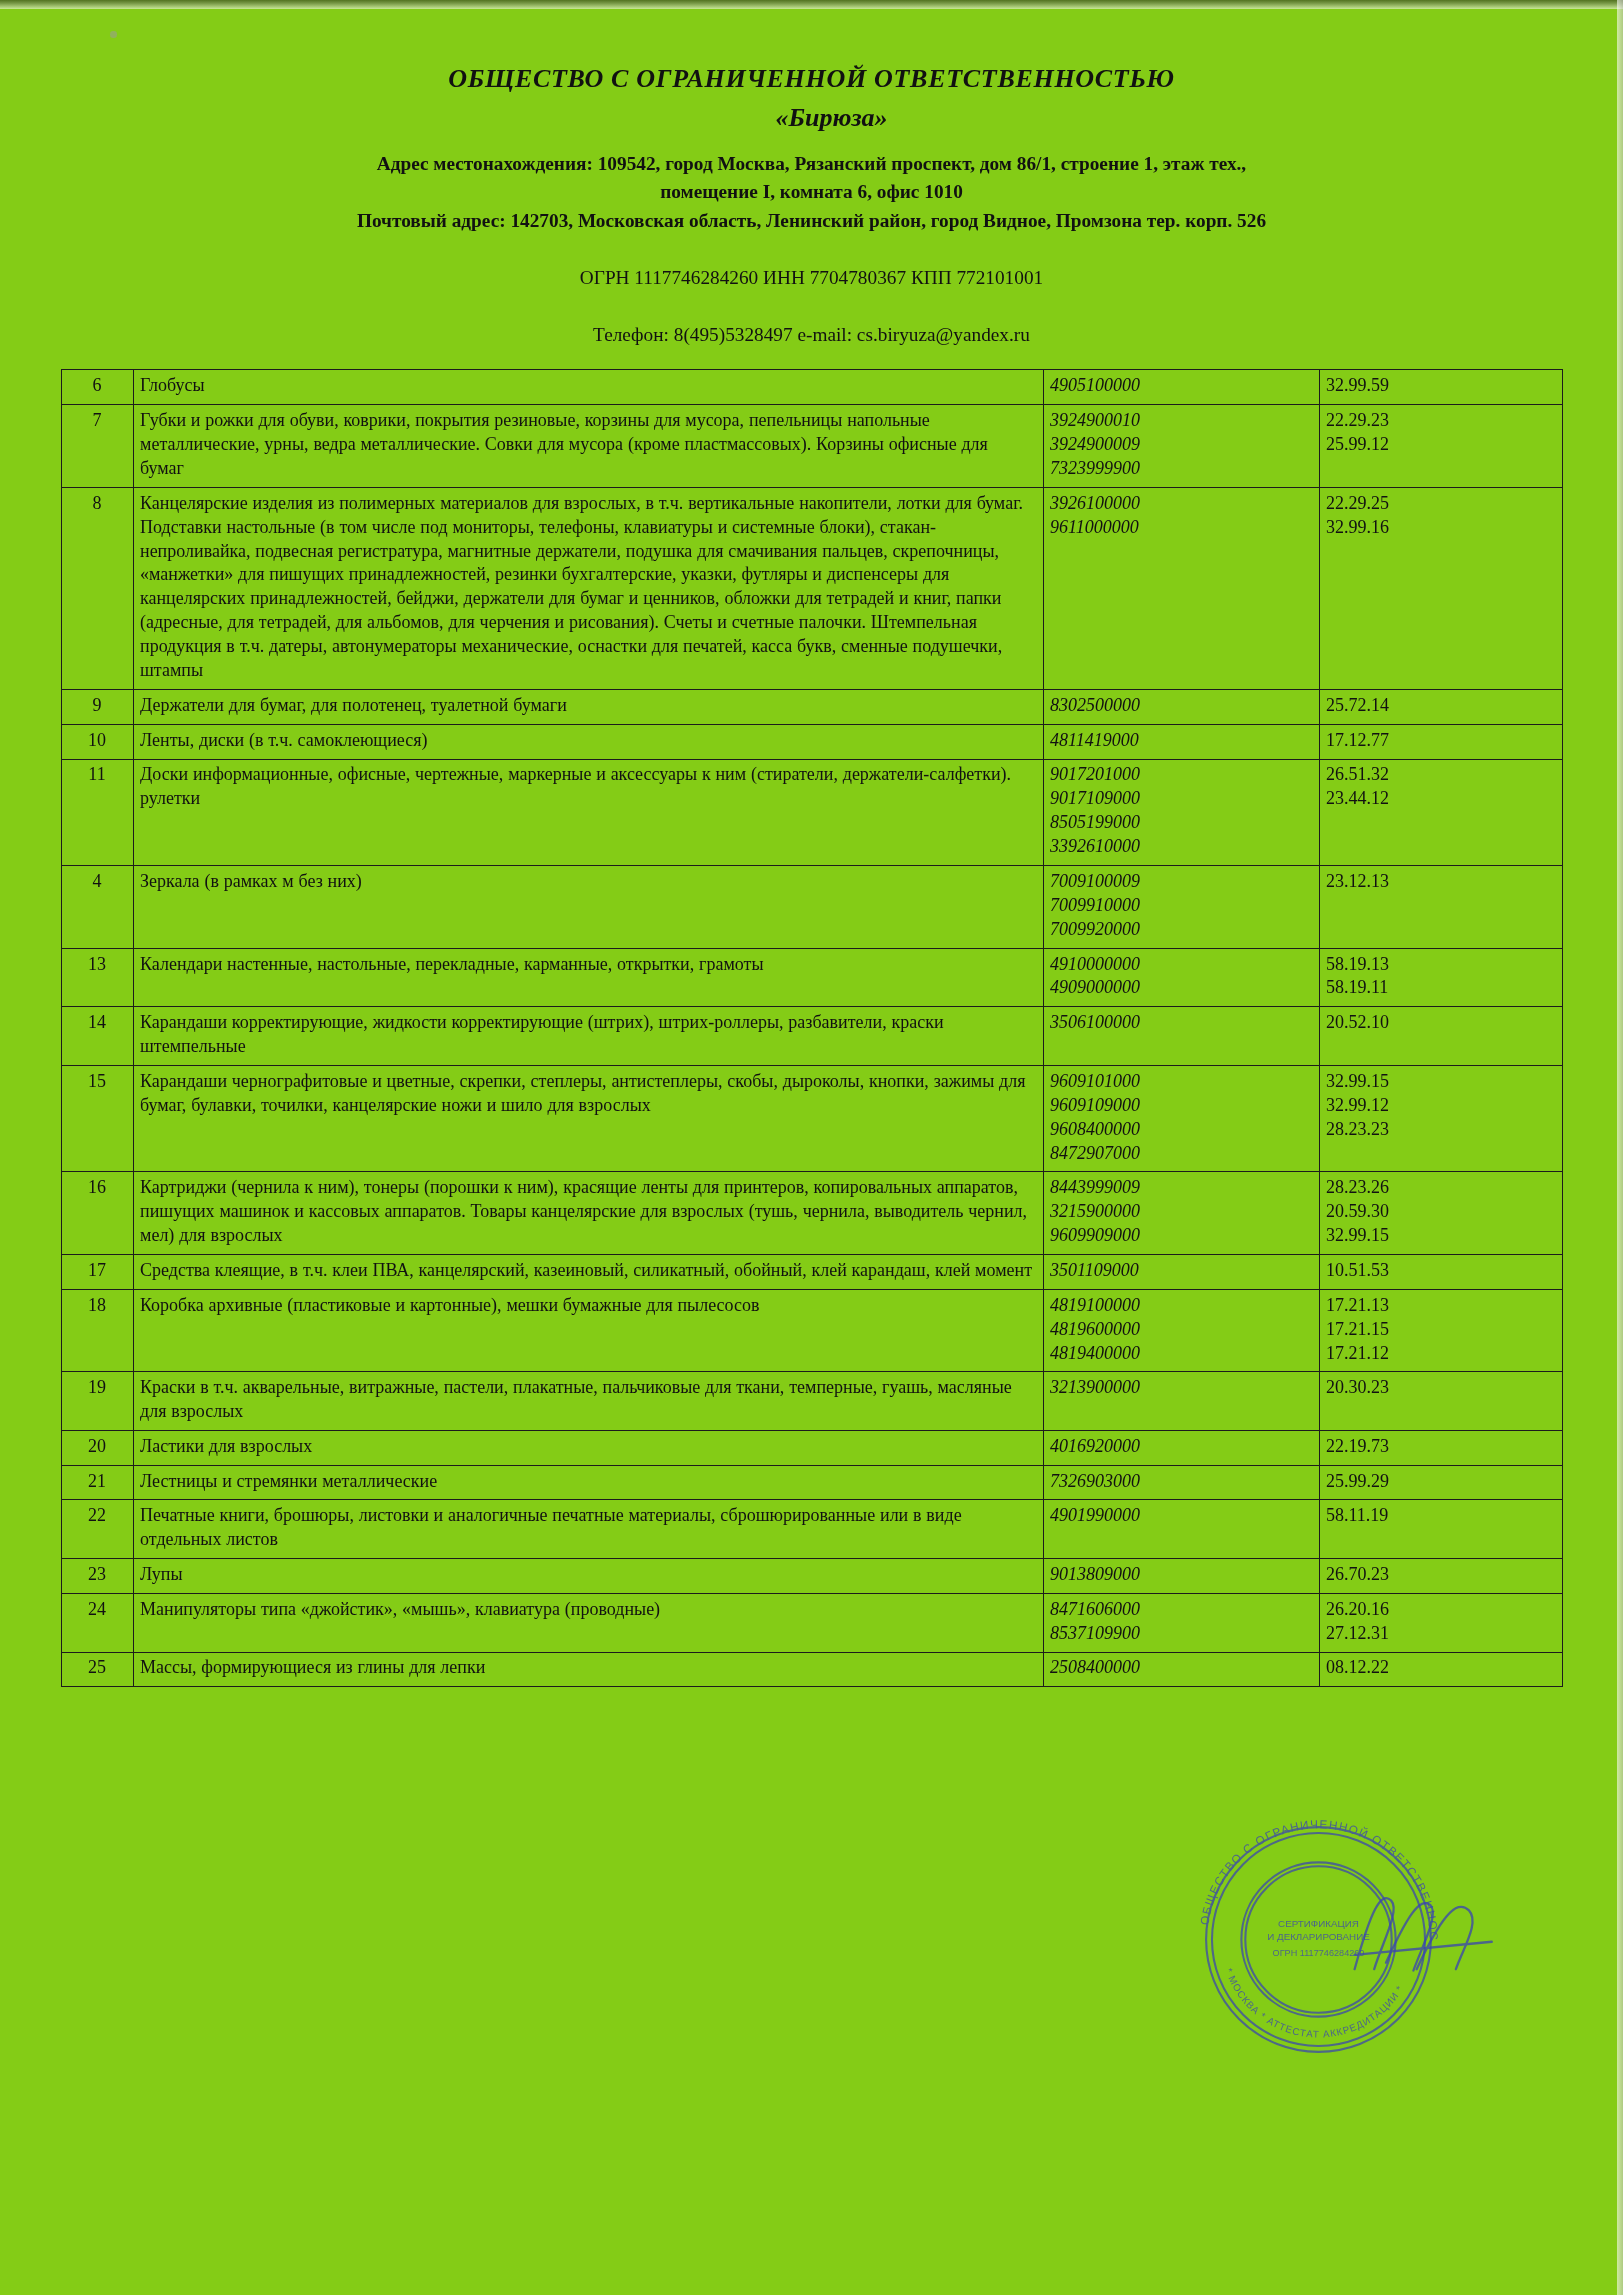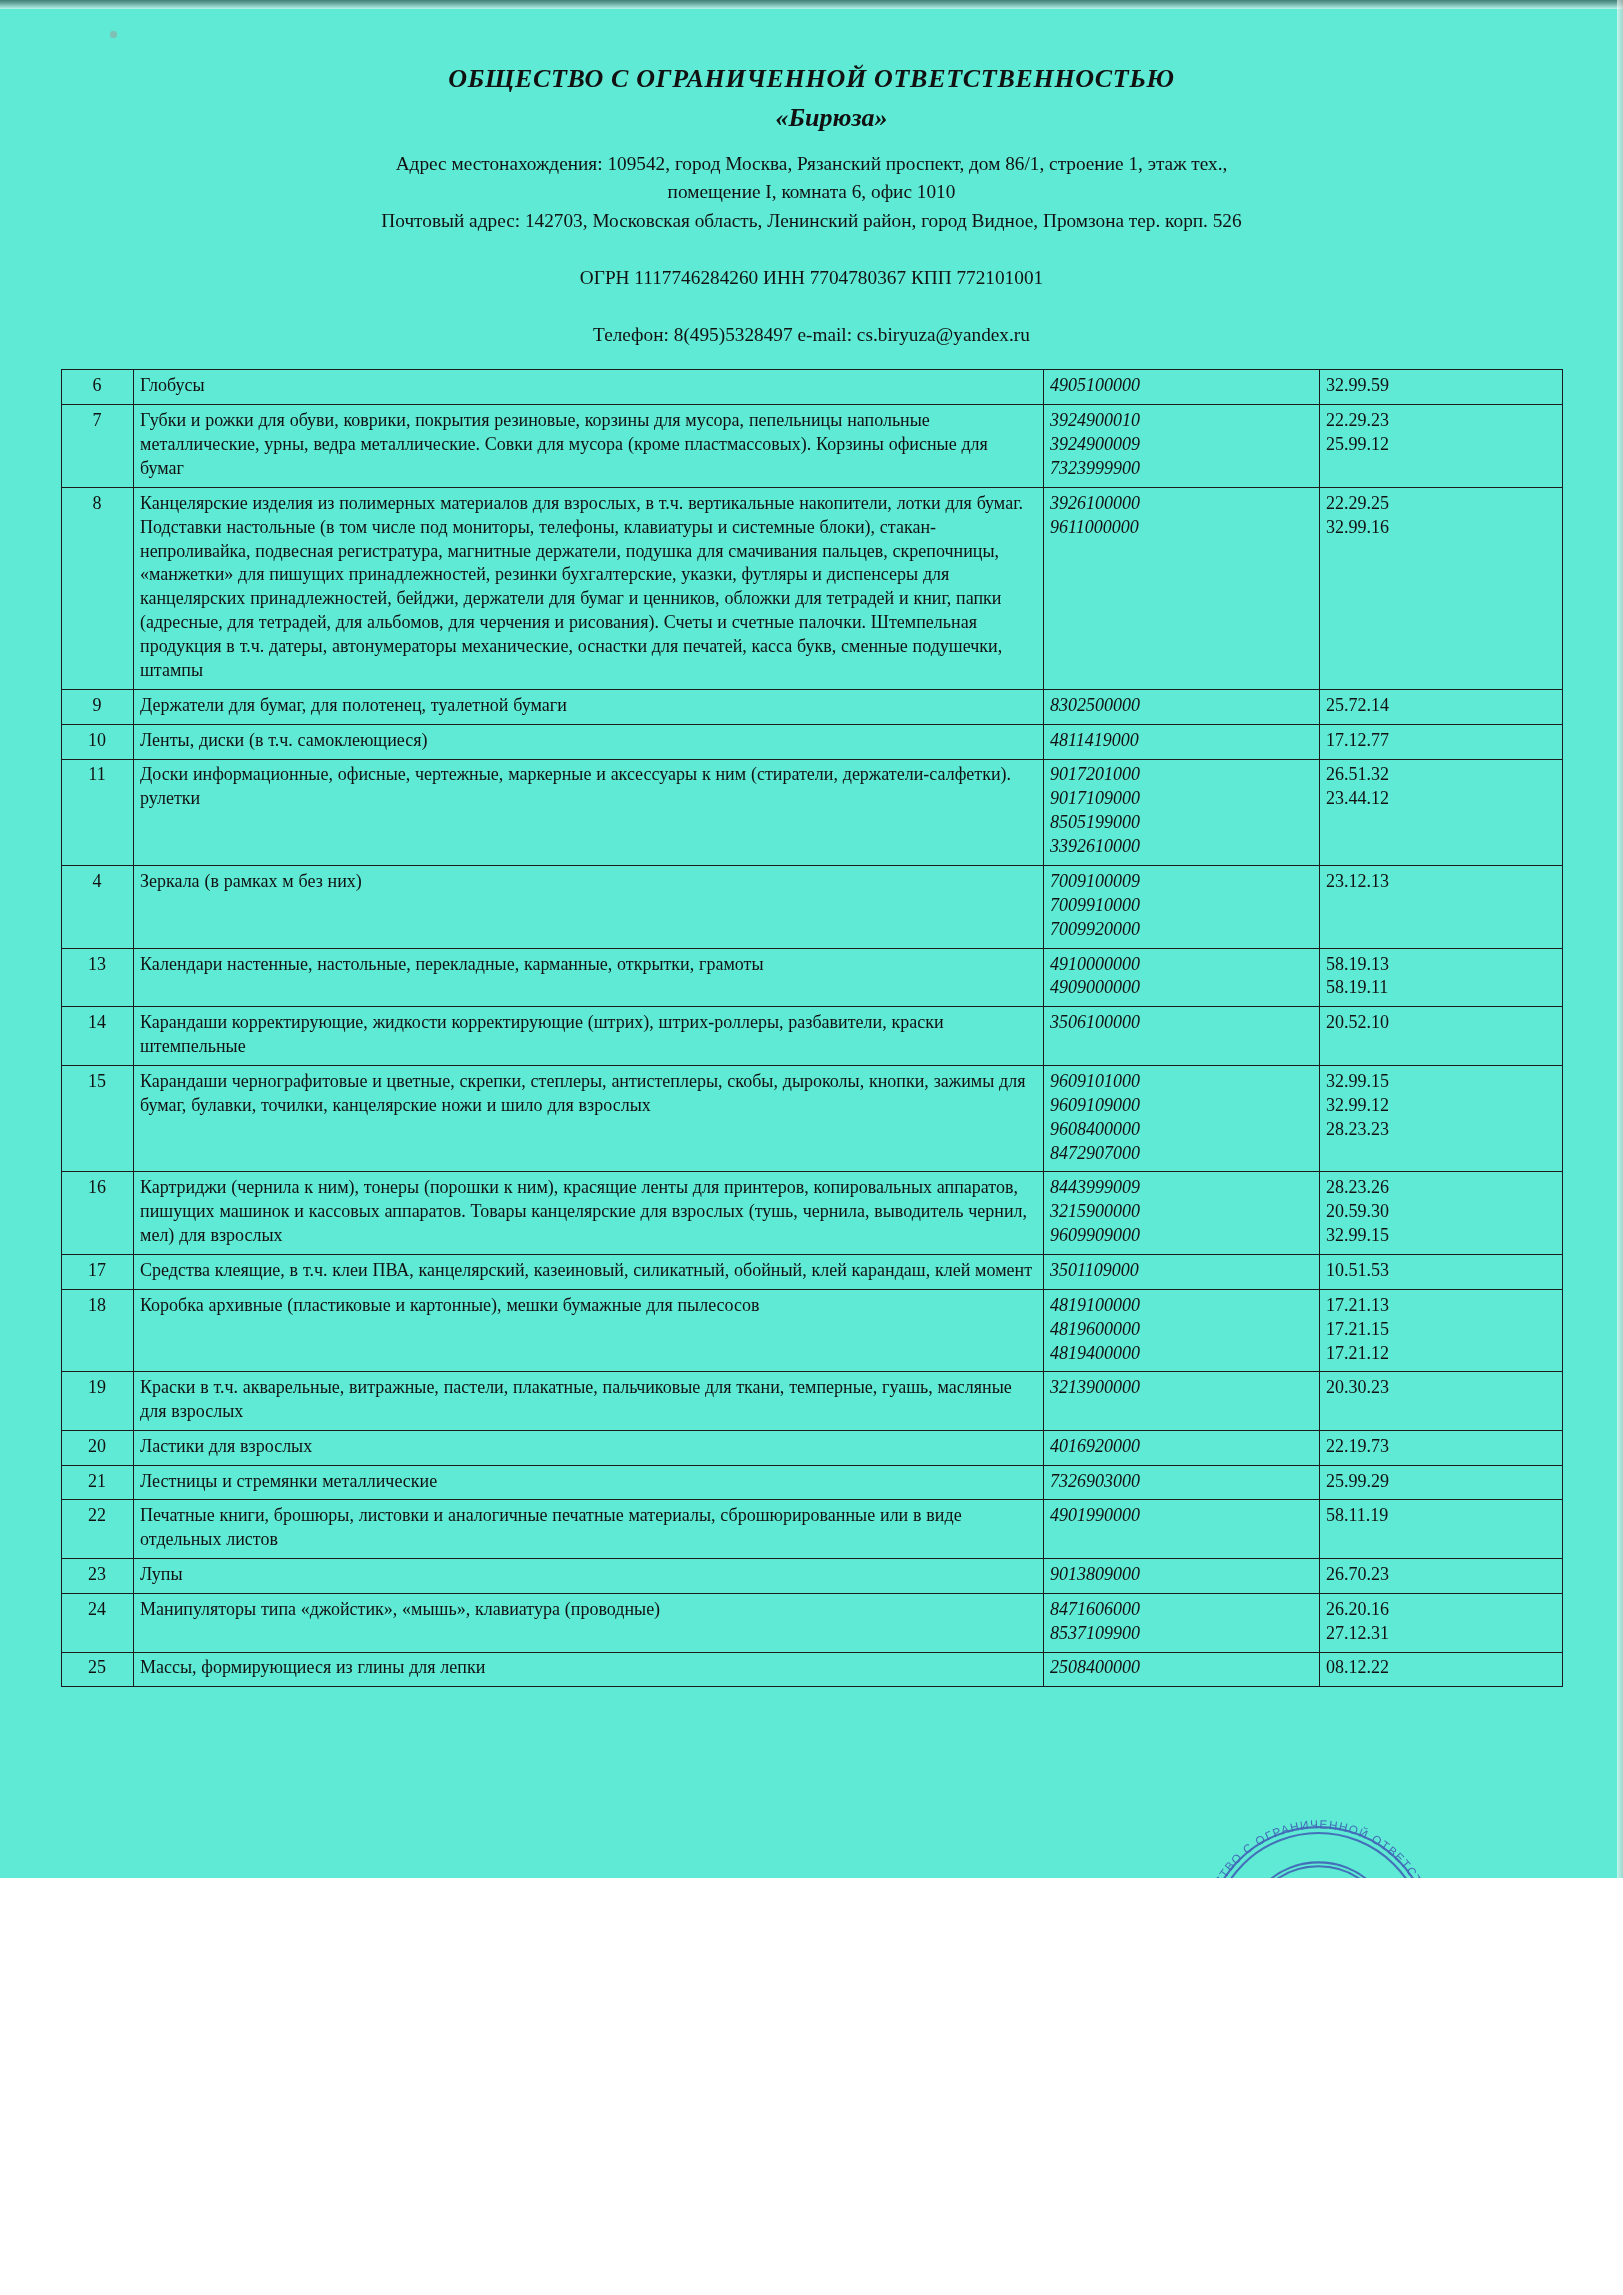--- a/index.html
+++ b/index.html
@@ -7,25 +7,25 @@
     padding: 0;
     background: #ffffff;
   }
   body {
     font-family: "Liberation Serif", serif;
     color: #111111;
   }
   .page {
     position: relative;
     width: 1623px;
-    height: 1878px;
+    height: 2295px;
     box-sizing: border-box;
     padding: 0;
     overflow: hidden;
-    background: #5eead4;
+    background: #84cc16;
   }
   .scan-edge-top {
     position: absolute;
     top: 0; left: 0; right: 0;
     height: 9.2px;
     background: linear-gradient(to bottom, #2a2a2a 0%, #6b6b6b 35%, #ffffff 100%);
     opacity: 0.55;
   }
   .scan-edge-right {
     position: absolute;
@@ -59,20 +59,21 @@
     line-height: 1.25;
     padding-left: 40px;
   }
   .addr-block {
     margin-top: 14.4px;
     font-size: 19.3px;
     line-height: 1.42;
   }
   .addr-block div {
     padding: 0.7px 0;
+    font-weight: bold;
   }
   .reg-block {
     margin-top: 25px;
     font-size: 19.3px;
     line-height: 1.45;
   }
   .reg-block div {
     padding: 0.7px 0;
     margin-top: 28px;
   }

